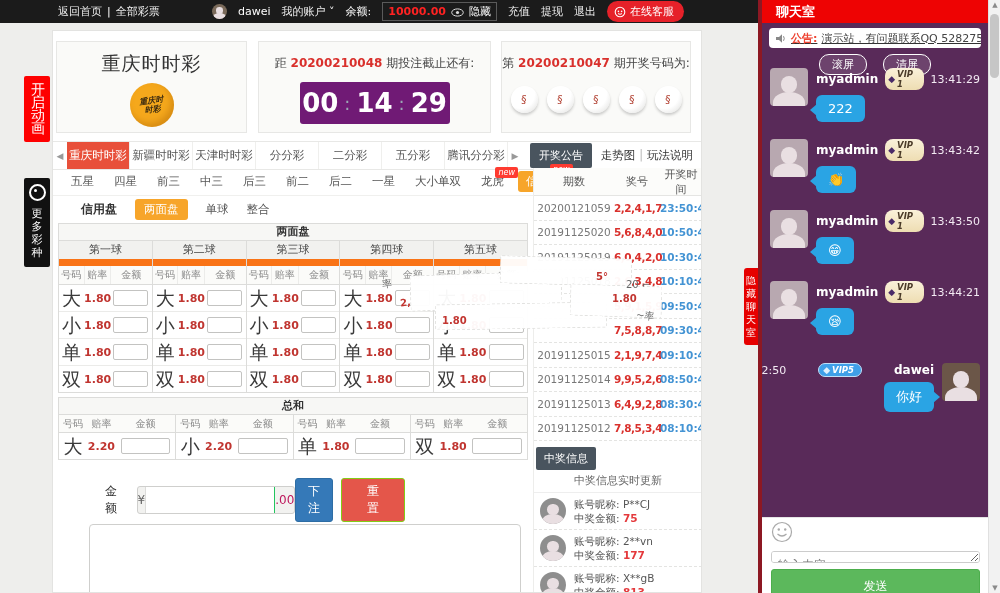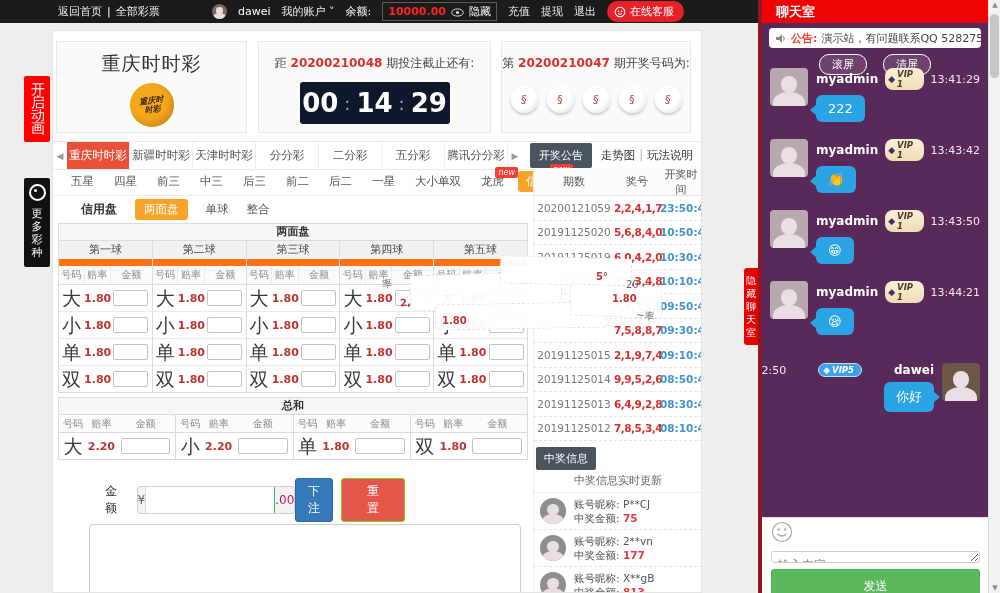--- a/index.html
+++ b/index.html
@@ -35,21 +35,21 @@
   .hbox{position:absolute;top:10px;height:92px;background:#fafaf8;border:1px solid #e7e7e5;box-sizing:border-box;text-align:center;}
   #hbox1{left:3px;width:191px;}
   #hbox2{left:205px;width:233px;}
   #hbox3{left:448px;width:190px;}
   #hbox1 .lname{font-size:19px;color:#333;margin-top:9px;letter-spacing:1px;}
   .logo-ball{width:44px;height:44px;border-radius:50%;background:#f5a81c;margin:6px auto 0;display:flex;align-items:center;justify-content:center;
              box-shadow:inset -3px -4px 6px rgba(160,90,0,.35);}
   .logo-ball span{font-size:8px;font-weight:bold;font-style:italic;color:#3a2a10;transform:rotate(-8deg);line-height:9px;display:block;width:30px;}
   .hline{font-size:12px;color:#444;margin-top:13px;}
   .rednum{color:#d9302c;font-weight:bold;}
-  .countdown{width:150px;height:42px;background:#0f172a;border-radius:3px;margin:10px auto 0;display:flex;align-items:center;justify-content:center;gap:6px;
+  .countdown{width:150px;height:42px;background:#701a75;border-radius:3px;margin:10px auto 0;display:flex;align-items:center;justify-content:center;gap:6px;
              color:#fff;font-size:26px;font-weight:bold;}
   .countdown .colon{color:#9aa7b4;font-size:18px;font-weight:normal;}
   .balls{display:flex;gap:9px;justify-content:center;margin-top:14px;}
   .ball{width:27px;height:27px;border-radius:50%;background:radial-gradient(circle at 35% 30%,#ffffff 55%,#dddddb);
         box-shadow:0 2px 3px rgba(0,0,0,.2);display:flex;align-items:center;justify-content:center;}
   .ball i{font-style:normal;color:#b5483a;font-size:11px;transform:rotate(6deg);}
 
   
   #tabs{position:absolute;left:0;top:110px;width:648px;height:27px;border-top:1px solid #e8e8e6;border-bottom:1px solid #e8e8e6;
         display:flex;align-items:stretch;}
@@ -136,21 +136,21 @@
   
   #glitch{position:absolute;left:380px;top:255px;width:300px;height:86px;pointer-events:none;z-index:5;}
   .patch{position:absolute;background:rgba(255,255,255,.96);border:1px dashed #e2e2e0;border-radius:2px;}
   .frag{position:absolute;font-size:10px;white-space:nowrap;}
   .frag.red{color:#c23530;font-weight:bold;}
   .frag.gray{color:#666;}
 
   
   #chat{position:absolute;left:758px;top:0;width:230px;height:593px;background:#592a59;border-left:4px solid #8d1823;box-sizing:border-box;}
   #chat-header{height:23px;background:#ee0303;color:#fff;font-size:13px;font-weight:bold;line-height:23px;padding-left:14px;}
-  #chat-notice{margin:5px 7px 0;background:#fff;border-radius:4px;height:20px;display:flex;align-items:center;padding:0 6px;gap:4px;overflow:hidden;}
+  #chat-notice{margin:5px 7px 0;background:#fff;border-radius:4px;height:20px;display:flex;align-items:center;padding:0 6px;gap:4px;overflow:hidden;text-decoration:underline;}
   #chat-notice .nlabel{color:#e43;font-size:11px;font-weight:bold;flex:none;}
   #chat-notice .ntext{color:#444;font-size:11px;white-space:nowrap;}
   #chat-pills{display:flex;justify-content:center;gap:16px;margin-top:6px;}
   .pill{border:1px solid #fff;background:rgba(255,255,255,.12);color:#fff;font-size:11px;padding:2px 12px;border-radius:10px;cursor:pointer;}
   #msgs{position:absolute;top:64px;left:0;right:0;bottom:48px;overflow:hidden;padding:4px 8px;}
   .msg{position:relative;margin-bottom:17px;min-height:40px;}
   .mava{position:absolute;top:0;width:38px;height:38px;border-radius:4px;background:#b8a8b0;overflow:hidden;}
   .msg.left .mava{left:0;}
   .msg.right .mava{right:0;background:#6b5648;}
   .msg.left .mbody{margin-left:46px;}

